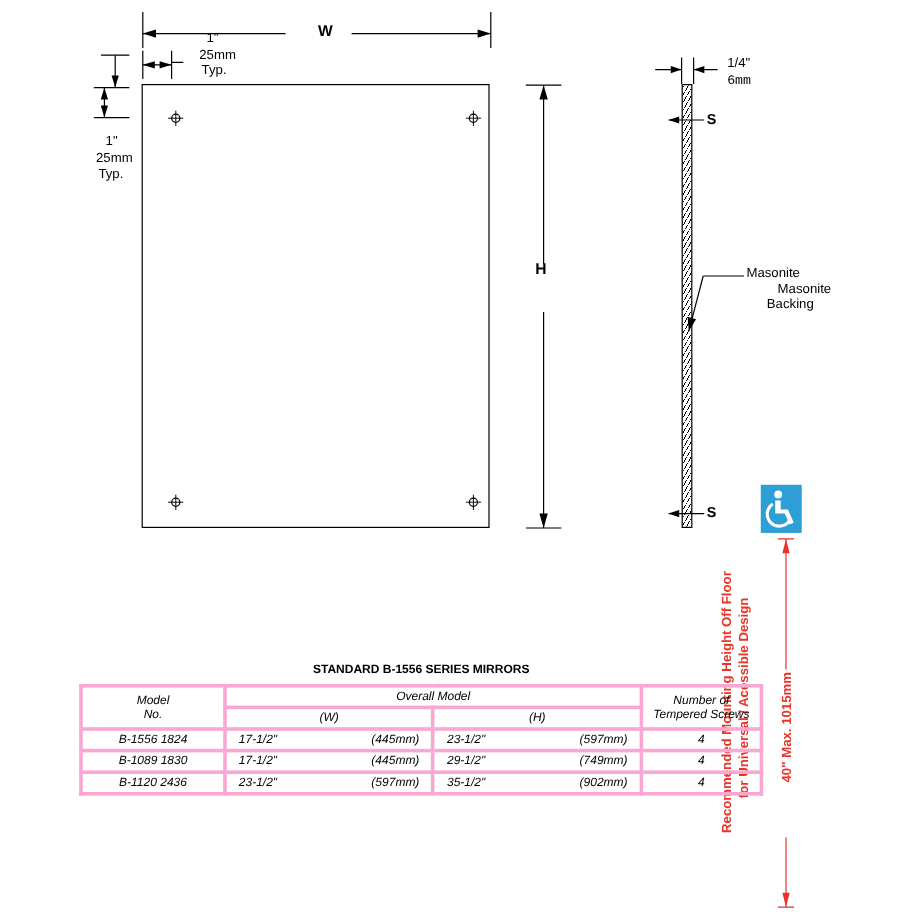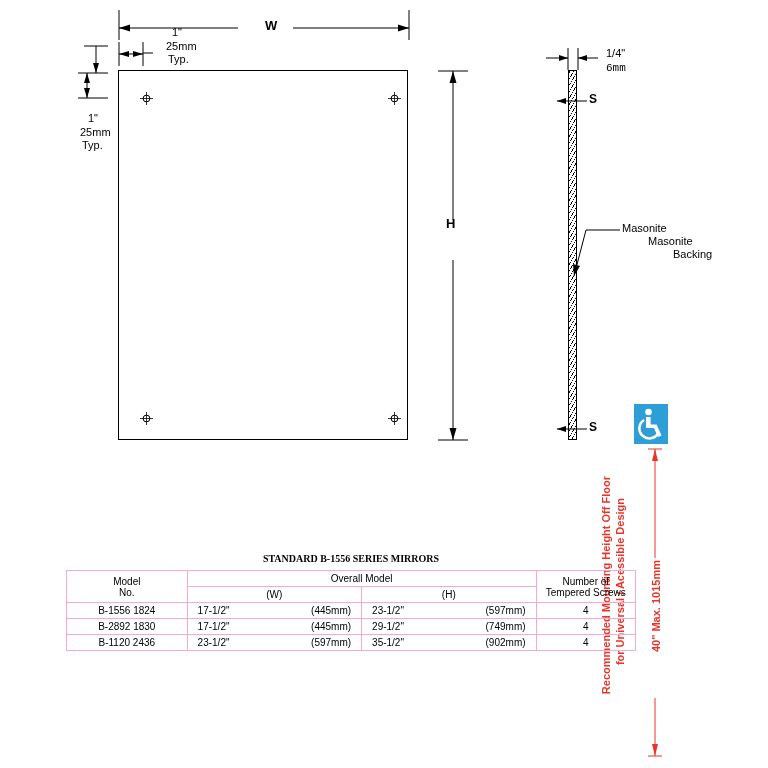--- a/index.html
+++ b/index.html
@@ -51,33 +51,33 @@
 
   
   #spec-table {
     position: absolute;
     left: 66px; top: 570px;
     width: 570px;
     border-collapse: collapse;
     font-size: 10px;
   }
   #spec-table td, #spec-table th {
-    border: 1px solid #f9a8d4;
+    border: 3px solid #f9a8d4;
     padding: 2px 4px;
     font-weight: normal;
     text-align: center;
+    font-style: italic;
   }
   .tbl-title {
     position: absolute;
     left: 66px; top: 553px;
     width: 570px;
     text-align: center;
     font-size: 10px;
     font-weight: bold;
-    font-family: Liberation Serif, serif;
   }
   .cell-left { text-align: center; }
   .dual { display: flex; justify-content: space-between; padding: 0 6px; }
 
   
   #ada-icon {
     left: 634px; top: 404px;
     width: 34px; height: 40px;
     background: #2e9fd6;
   }
@@ -223,21 +223,21 @@
 
 <div class="abs" style="left:572px; top:228px;">
   <svg width="48" height="50" viewBox="0 0 48 50">
     <line x1="48" y1="2" x2="14" y2="2" stroke="#000" stroke-width="1"></line>
     <line x1="14" y1="2" x2="2" y2="48" stroke="#000" stroke-width="1"></line>
     <polygon points="2,48 1,36 8,38" fill="#000"></polygon>
   </svg>
 </div>
 <div class="abs lbl" style="left:622px; top:222px;">Masonite</div>
 <div class="abs lbl" style="left:648px; top:235px;">Masonite</div>
-<div class="abs lbl" style="left:656px; top:248px;padding-left:17px;">Backing</div>
+<div class="abs lbl" style="left:622px; top:248px;padding-left:17px;">Backing</div>
 
 <div class="abs" id="ada-icon">
   <svg width="34" height="40" viewBox="0 0 34 40">
     <rect x="0" y="0" width="34" height="40" fill="#2e9fd6"></rect>
     <circle cx="14.5" cy="8" r="3.3" fill="#fff"></circle>
     <path d="M12 13 L12 24 L20 24 L24 33 L27.5 31.6 L22.6 20.6 L16.6 20.6 L16.6 13 Z" fill="#fff"></path>
     <path d="M10 16 A10 10 0 1 0 24 29.5" fill="none" stroke="#fff" stroke-width="2.6"></path>
   </svg>
 </div>
 
@@ -286,21 +286,21 @@
     <td>
       <span class="dual">
         <span>23-1/2"</span>
         <span>(597mm)</span>
       </span>
     </td>
     <td>4</td>
   </tr>
 
   <tr>
-    <td class="cell-left">B-2892 1830</td>
+    <td class="cell-left">B-1089 1830</td>
     <td>
       <span class="dual">
         <span>17-1/2"</span>
         <span>(445mm)</span>
       </span>
     </td>
     <td>
       <span class="dual">
         <span>29-1/2"</span>
         <span>(749mm)</span>

